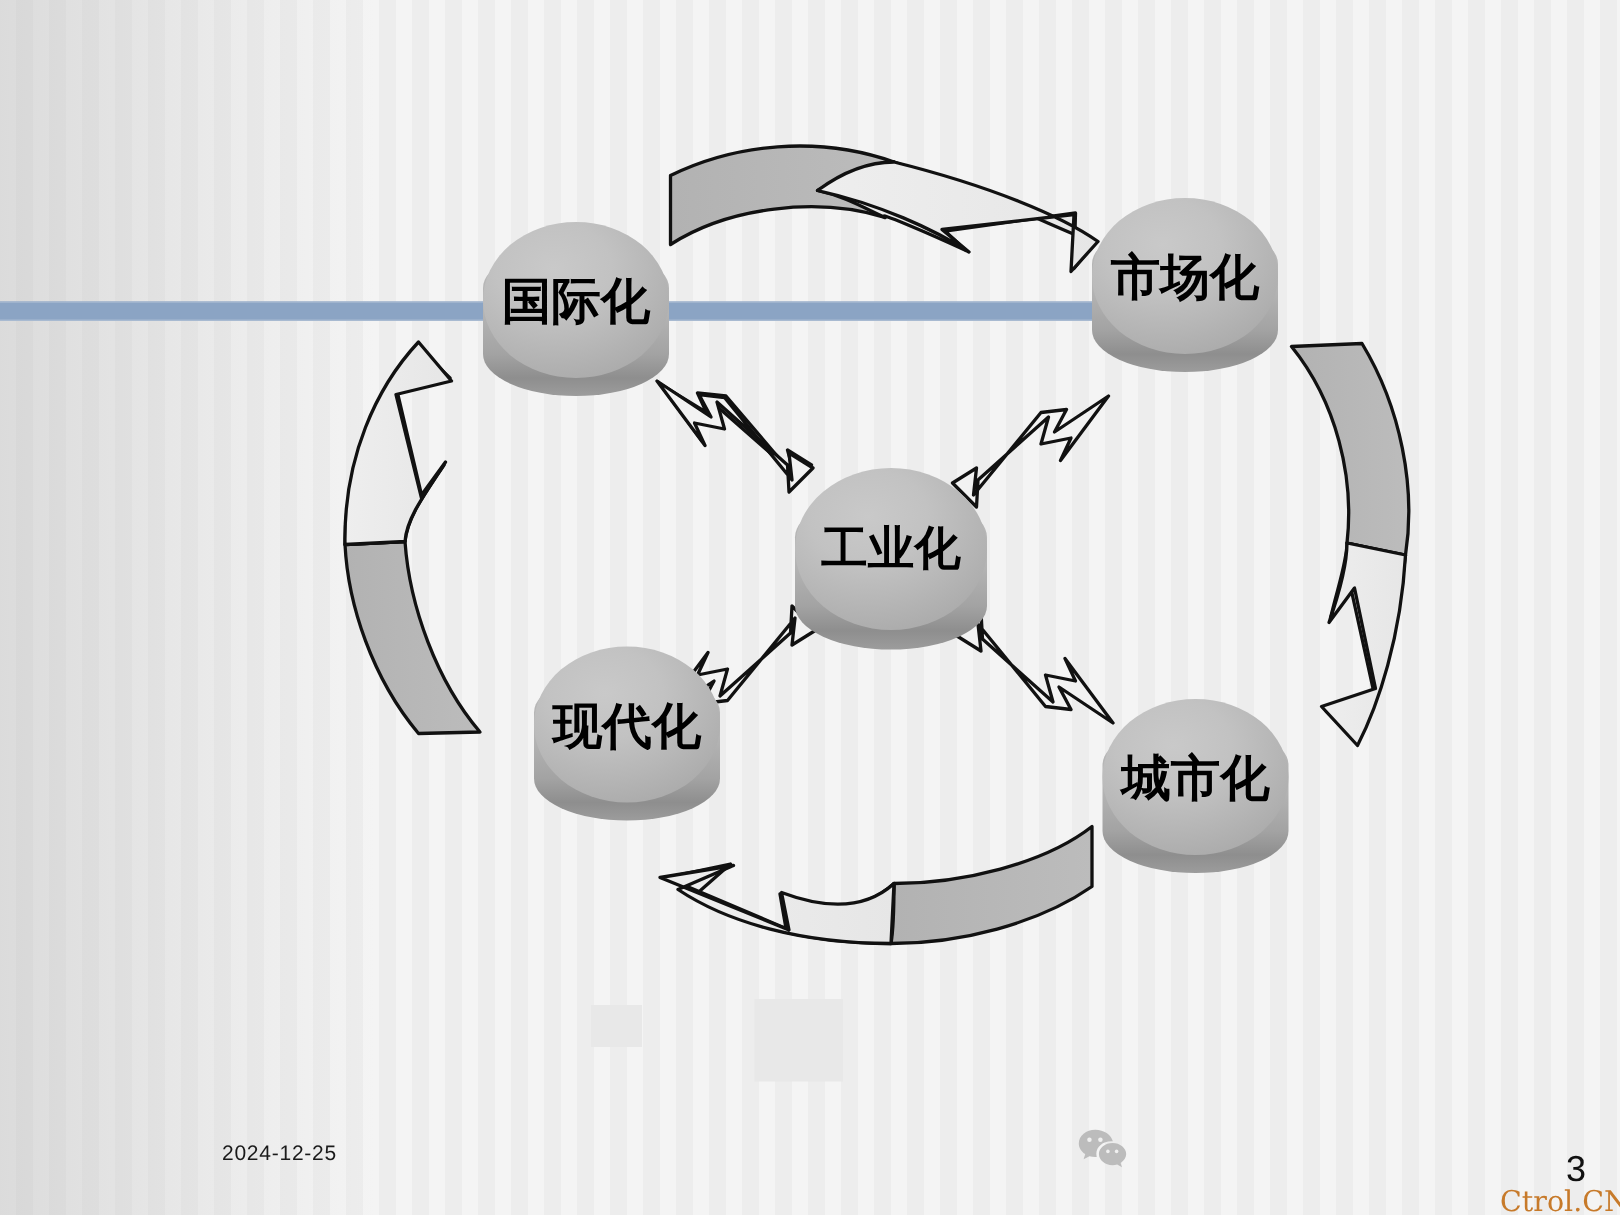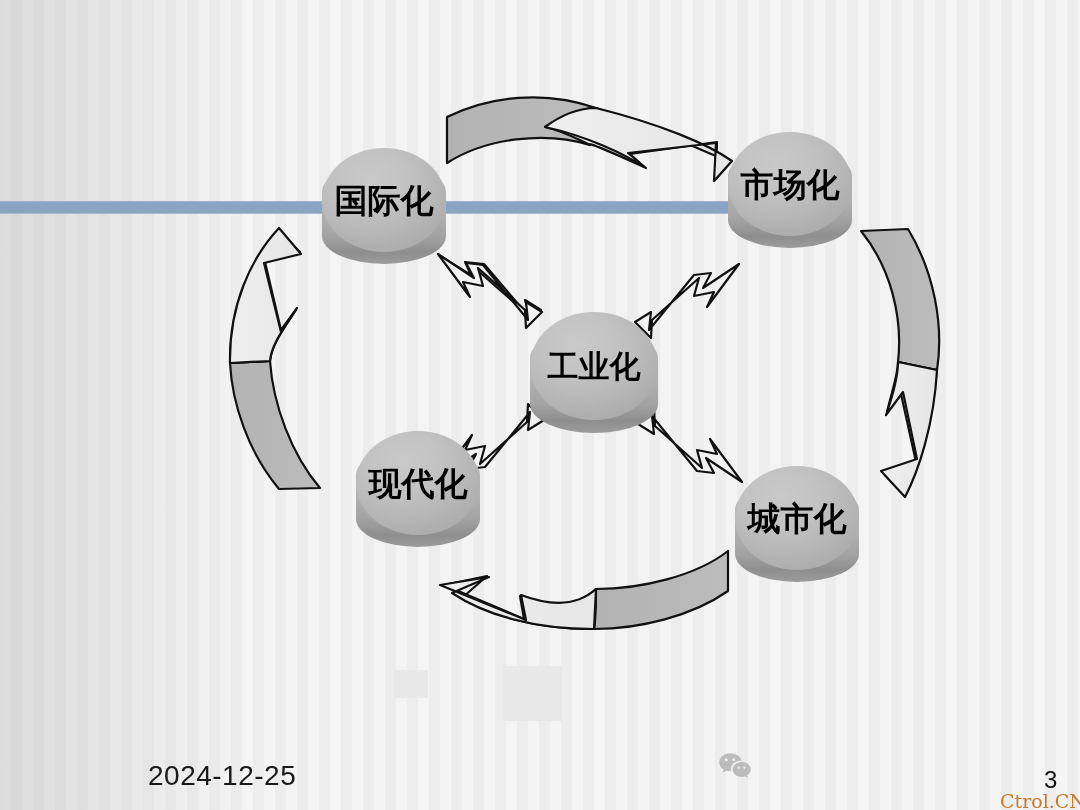--- a/index.html
+++ b/index.html
@@ -120,21 +120,21 @@
   }
   #node-center .cyl-side { width: 128px; height: 104px; top: 17px; }
   #node-center .cyl-top  { width: 128px; height: 108px; }
   #node-center .node-label { width: 128px; height: 108px; font-size: 31px; }
 
   
   #footer-date {
     position: absolute;
     left: 148px;
     top: 760px;
-    font-size: 28px;
+    font-size: 14px;
     color: #1a1a1a;
     font-family: "Liberation Sans", sans-serif;
     letter-spacing: 0.5px;
   }
   #wechat-block {
     position: absolute;
     left: 718px;
     top: 752px;
     display: flex;
     align-items: center;

